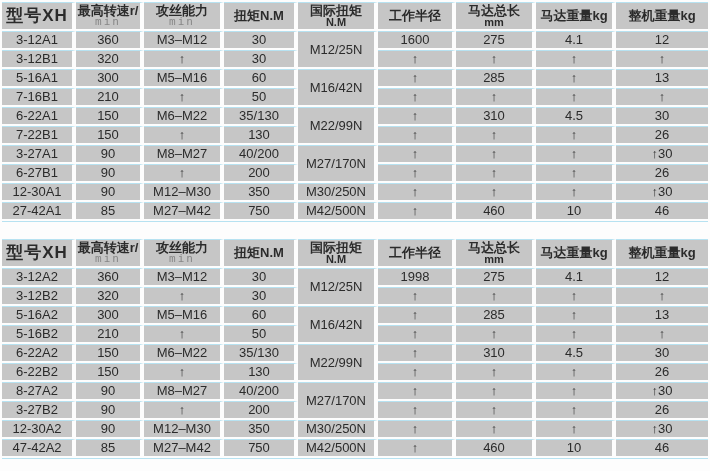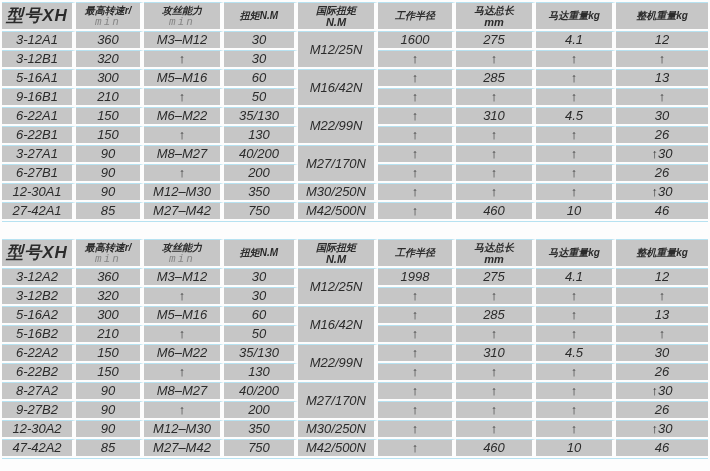--- a/index.html
+++ b/index.html
@@ -6,21 +6,20 @@
     margin: 0;
     padding: 0;
     width: 710px;
     height: 471px;
     background: #fdfdfd;
     font-family: "Liberation Sans", sans-serif;
     overflow: hidden;
   }
   .page {
     padding: 2px 2px 0 2px;
-    font-style: italic;
   }
   table.spec-table {
     border-collapse: separate;
     border-spacing: 0;
     table-layout: fixed;
     width: 706px;
     border-bottom: 1px solid #b7e2f1;
   }
   table.spec-table.t2 {
     margin-top: 17px;
@@ -45,21 +44,21 @@
   }
   .spec-table thead th {
     height: 26px;
   }
   .spec-table tbody td {
     height: 16px;
     font-size: 13px;
     line-height: 16px;
   }
   .h-label {
-    font-size: 10px;
+    font-size: 13px;
     font-weight: bold;
     line-height: 12px;
   }
   .h-label.big {
     font-size: 17px;
     line-height: 20px;
     letter-spacing: 1px;
   }
   .h-unit {
     font-size: 11px;
@@ -152,42 +151,42 @@
           <td>300</td>
           <td>M5–M16</td>
           <td>60</td>
           <td rowspan="2">M16/42N</td>
           <td>↑</td>
           <td>285</td>
           <td>↑</td>
           <td>13</td>
         </tr>
         <tr>
-          <td>9-16B1</td>
+          <td>7-16B1</td>
           <td>210</td>
           <td>↑</td>
           <td>50</td>
           <td>↑</td>
           <td>↑</td>
           <td>↑</td>
           <td>↑</td>
         </tr>
         <tr>
           <td>6-22A1</td>
           <td>150</td>
           <td>M6–M22</td>
           <td>35/130</td>
           <td rowspan="2">M22/99N</td>
           <td>↑</td>
           <td>310</td>
           <td>4.5</td>
           <td>30</td>
         </tr>
         <tr>
-          <td>6-22B1</td>
+          <td>7-22B1</td>
           <td>150</td>
           <td>↑</td>
           <td>130</td>
           <td>↑</td>
           <td>↑</td>
           <td>↑</td>
           <td>26</td>
         </tr>
         <tr>
           <td>3-27A1</td>
@@ -351,21 +350,21 @@
           <td>90</td>
           <td>M8–M27</td>
           <td>40/200</td>
           <td rowspan="2">M27/170N</td>
           <td>↑</td>
           <td>↑</td>
           <td>↑</td>
           <td>↑30</td>
         </tr>
         <tr>
-          <td>9-27B2</td>
+          <td>3-27B2</td>
           <td>90</td>
           <td>↑</td>
           <td>200</td>
           <td>↑</td>
           <td>↑</td>
           <td>↑</td>
           <td>26</td>
         </tr>
         <tr>
           <td>12-30A2</td>

